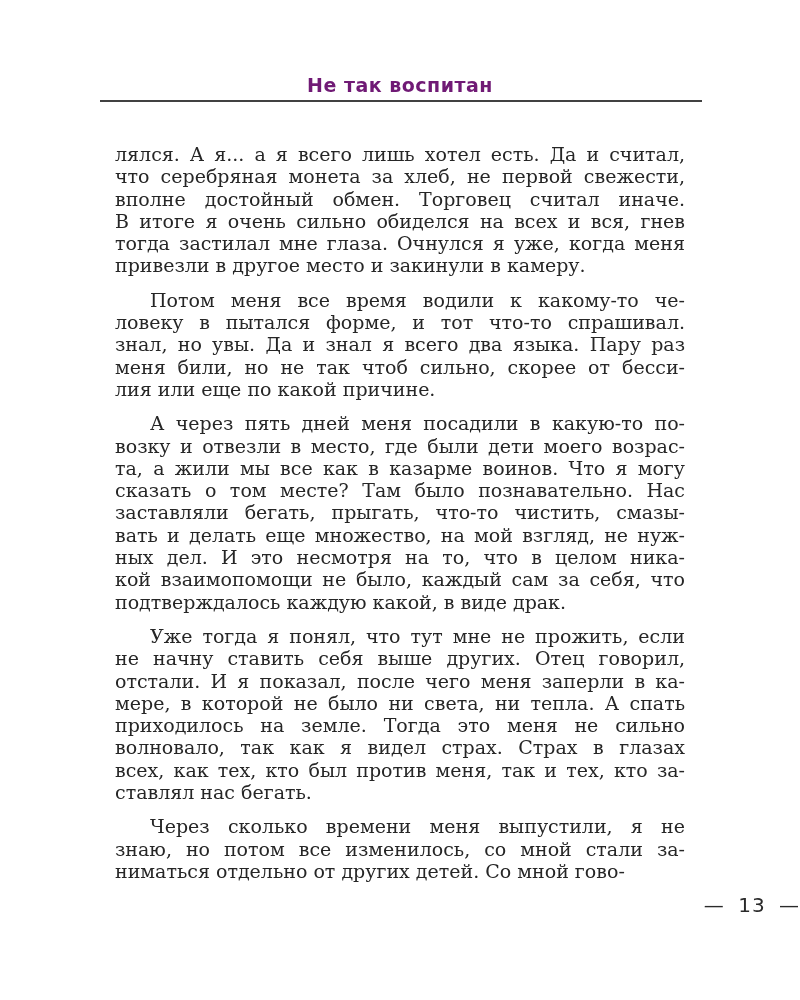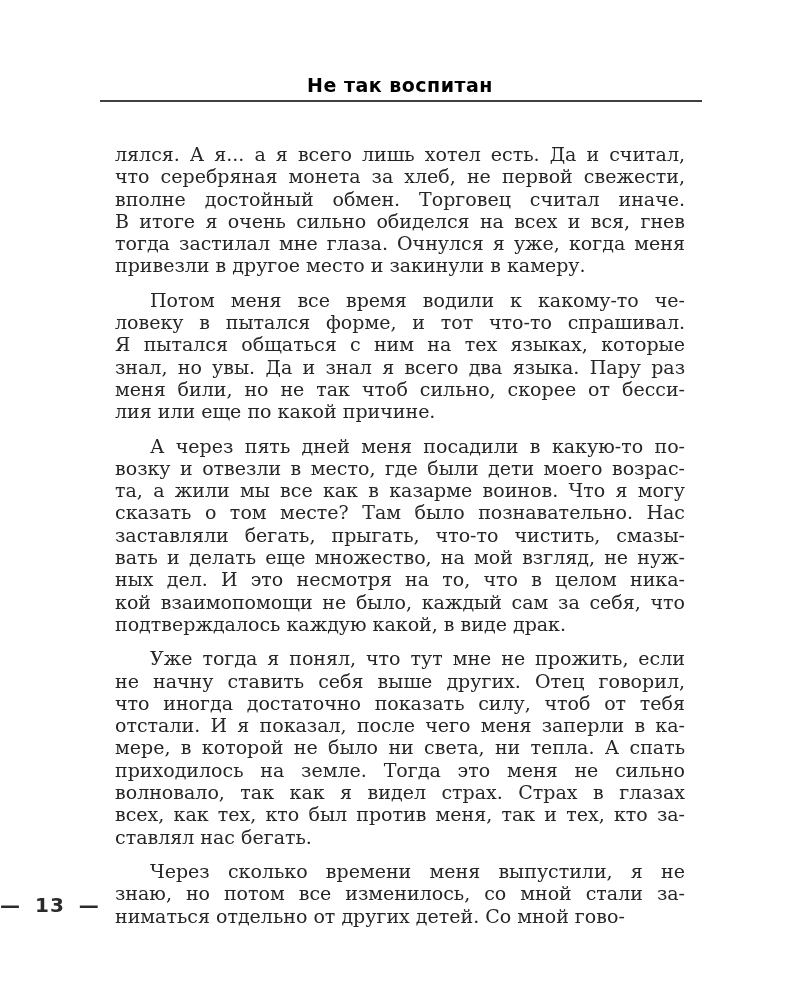--- a/index.html
+++ b/index.html
@@ -18,21 +18,21 @@
   .header-title {
     position: absolute;
     top: 74px;
     left: 0;
     width: 100%;
     text-align: center;
     font-family: "DejaVu Sans", sans-serif;
     font-weight: bold;
     font-size: 19px;
     letter-spacing: 0.5px;
-    color: #000000;
+    color: #701a75;
   }
   .header-rule {
     position: absolute;
     top: 100px;
     left: 100px;
     width: 602px;
     height: 2px;
     background: #414141;
   }
   .body-text {
@@ -56,23 +56,23 @@
     padding-left: 35px;
   }
   .line.para-end {
     text-align-last: left;
   }
   .footer {
     position: absolute;
     top: 893px;
     left: 0;
     width: 100%;
-    text-align: left;
+    text-align: right;
     font-family: "DejaVu Sans", sans-serif;
-    font-weight: bold;
+    font-weight: normal;
     font-size: 20px;
     color: #2a2a2a;
     word-spacing: 6px;
     letter-spacing: 1px;
   }
 </style>
 </head>
 <body>
 
 <div class="page">
@@ -83,40 +83,38 @@
         <div class="line">лялся. А я... а я всего лишь хотел есть. Да и считал,</div>
         <div class="line">что серебряная монета за хлеб, не первой свежести,</div>
         <div class="line">вполне достойный обмен. Торговец считал иначе.</div>
         <div class="line">В итоге я очень сильно обиделся на всех и вся, гнев</div>
         <div class="line">тогда застилал мне глаза. Очнулся я уже, когда меня</div>
         <div class="line para-end">привезли в другое место и закинули в камеру.</div>
       </div>
       <div class="paragraph">
         <div class="line indent">Потом меня все время водили к какому-то че-</div>
         <div class="line">ловеку в пытался форме, и тот что-то спрашивал.</div>
-        <div class="line">Я пытался общаться с ним на тех языках, которые</div>
         <div class="line">знал, но увы. Да и знал я всего два языка. Пару раз</div>
         <div class="line">меня били, но не так чтоб сильно, скорее от бесси-</div>
         <div class="line para-end">лия или еще по какой причине.</div>
       </div>
       <div class="paragraph">
         <div class="line indent">А через пять дней меня посадили в какую-то по-</div>
         <div class="line">возку и отвезли в место, где были дети моего возрас-</div>
         <div class="line">та, а жили мы все как в казарме воинов. Что я могу</div>
         <div class="line">сказать о том месте? Там было познавательно. Нас</div>
         <div class="line">заставляли бегать, прыгать, что-то чистить, смазы-</div>
         <div class="line">вать и делать еще множество, на мой взгляд, не нуж-</div>
         <div class="line">ных дел. И это несмотря на то, что в целом ника-</div>
         <div class="line">кой взаимопомощи не было, каждый сам за себя, что</div>
         <div class="line para-end">подтверждалось каждую какой, в виде драк.</div>
       </div>
       <div class="paragraph">
         <div class="line indent">Уже тогда я понял, что тут мне не прожить, если</div>
         <div class="line">не начну ставить себя выше других. Отец говорил,</div>
-        <div class="line">что иногда достаточно показать силу, чтоб от тебя</div>
         <div class="line">отстали. И я показал, после чего меня заперли в ка-</div>
         <div class="line">мере, в которой не было ни света, ни тепла. А спать</div>
         <div class="line">приходилось на земле. Тогда это меня не сильно</div>
         <div class="line">волновало, так как я видел страх. Страх в глазах</div>
         <div class="line">всех, как тех, кто был против меня, так и тех, кто за-</div>
         <div class="line para-end">ставлял нас бегать.</div>
       </div>
       <div class="paragraph">
         <div class="line indent">Через сколько времени меня выпустили, я не</div>
         <div class="line">знаю, но потом все изменилось, со мной стали за-</div>

